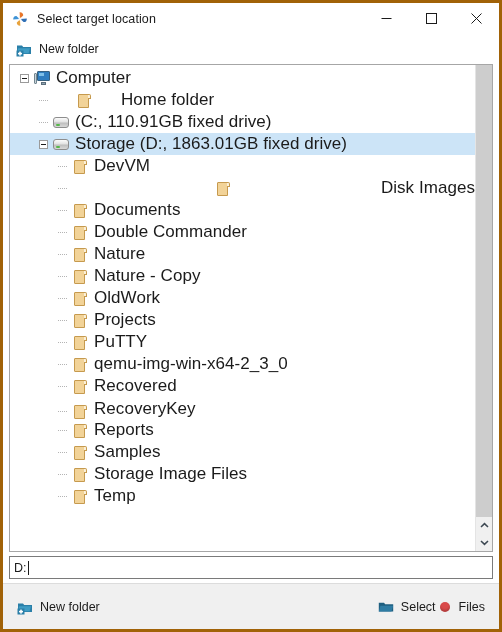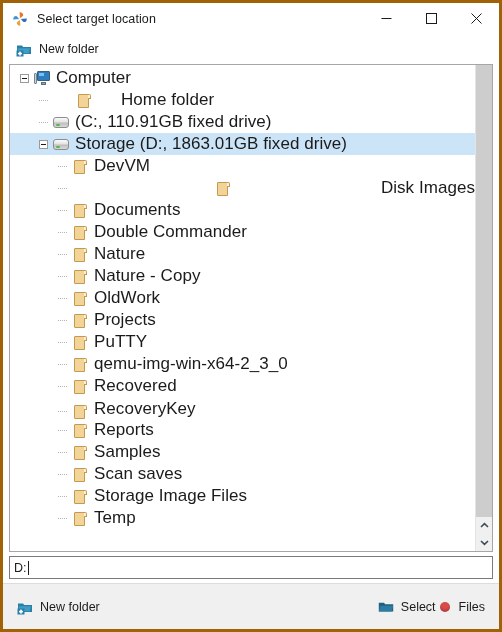--- a/index.html
+++ b/index.html
@@ -603,32 +603,20 @@
         <div class="row" style="padding-left: 44px;">
           <div class="dots">
             <i></i>
           </div>
           <div class="icon-slot">
             <div class="folder-ic">
               <div class="body"></div>
               <div class="tab"></div>
             </div>
           </div>
-          <div class="row-label">Scan saves</div>
-        </div>
-        <div class="row" style="padding-left: 44px;">
-          <div class="dots">
-            <i></i>
-          </div>
-          <div class="icon-slot">
-            <div class="folder-ic">
-              <div class="body"></div>
-              <div class="tab"></div>
-            </div>
-          </div>
           <div class="row-label">Storage Image Files</div>
         </div>
         <div class="row" style="padding-left: 44px;">
           <div class="dots">
             <i></i>
           </div>
           <div class="icon-slot">
             <div class="folder-ic">
               <div class="body"></div>
               <div class="tab"></div>

